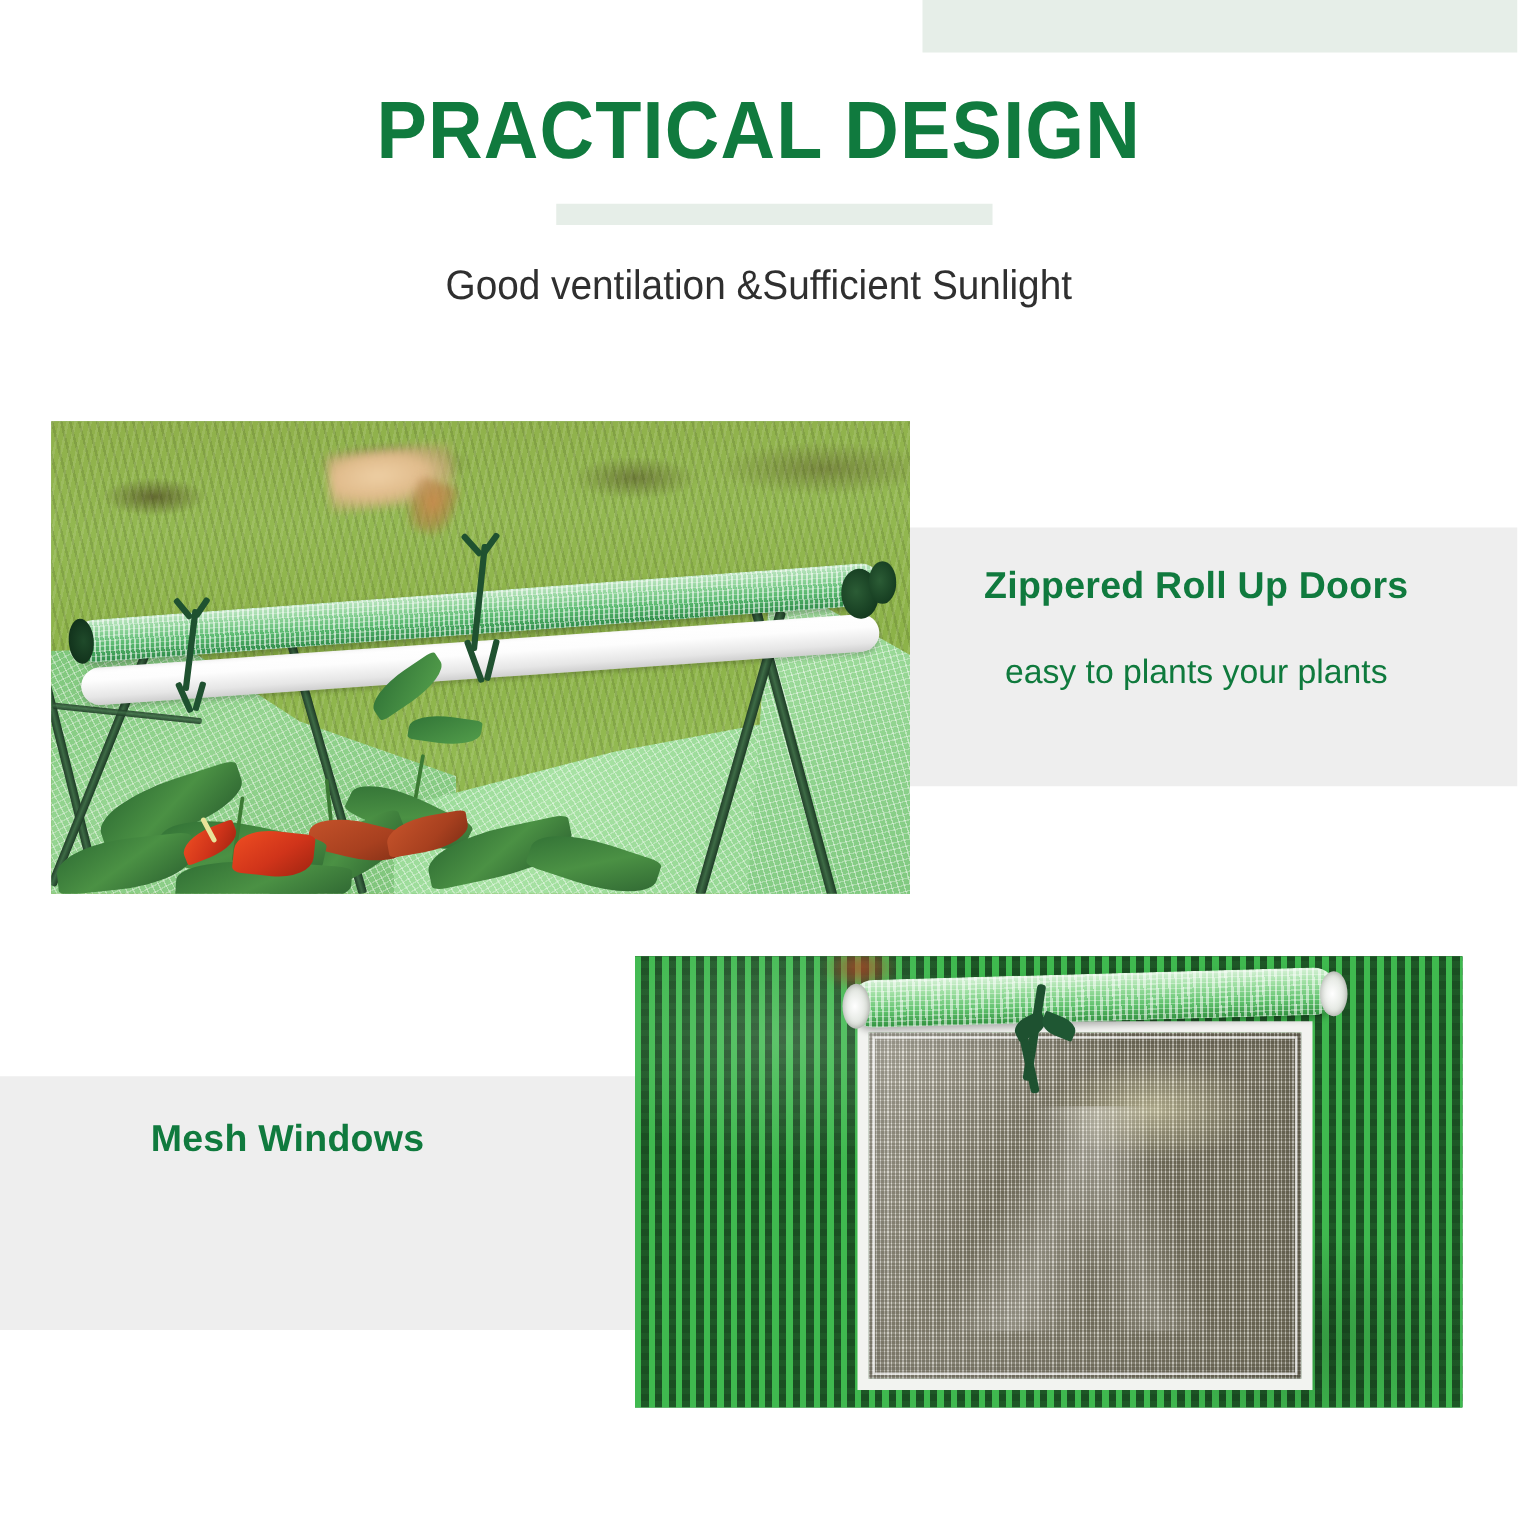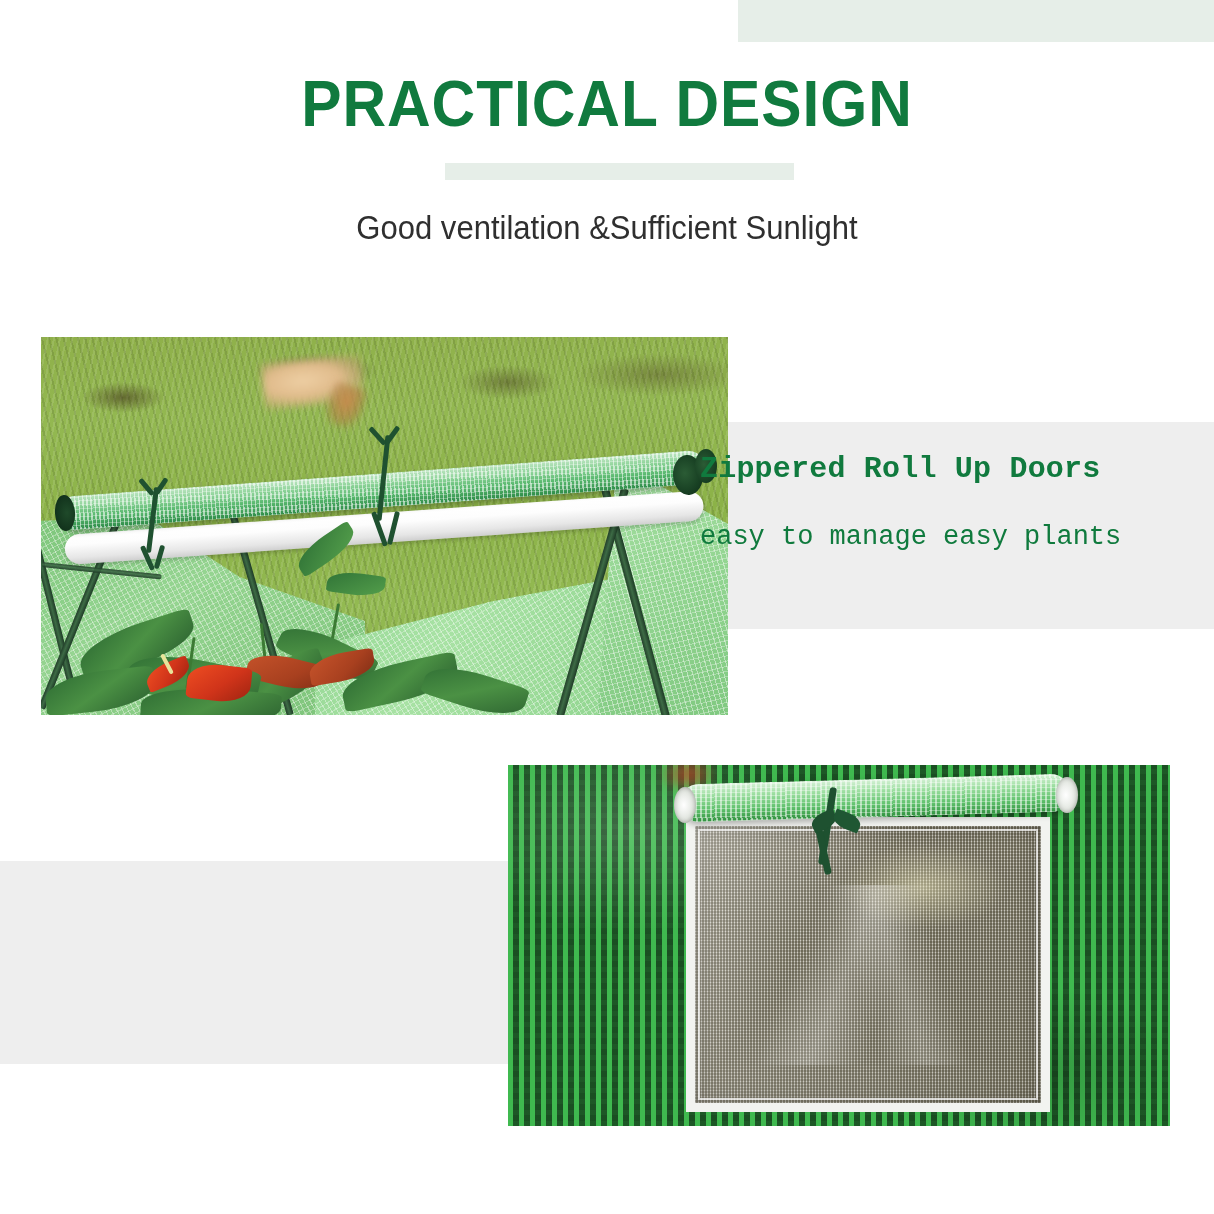--- a/index.html
+++ b/index.html
@@ -63,21 +63,21 @@
     font-weight:400;
     color:#2f2f2f;
     font-family:"Liberation Sans Narrow","Liberation Sans", sans-serif;
     transform:scaleX(0.94);
   }
 
   
   .cap-right {
     position:absolute;
     left:700px; top:452px; width:514px;
-    font-family:Liberation Mono, monospace;
+    text-align:center;
   }
   .cap-left {
     position:absolute;
     left:0px; top:895px; width:460px;
     text-align:center;
   }
   .cap-head {
     font-size:30px;
     font-weight:700;
     color:#107a3e;
@@ -403,21 +403,21 @@
     <div class="leaf lf7"></div>
     <div class="leaf lf8"></div>
     <div class="stem st1"></div>
     <div class="flower fl1"></div>
     <div class="flower fl2"></div>
     <div class="spadix sp1"></div>
   </div>
 
   <div class="cap-right">
     <div class="cap-head">Zippered Roll Up Doors</div>
-    <div class="cap-sub">easy to manage easy plants</div>
+    <div class="cap-sub">easy to plants your plants</div>
   </div>
 
   <div class="photo2">
     <div class="p2-grid"></div>
     <div class="p2-grid-shade"></div>
     <div class="p2-red-blob"></div>
 
     <div class="p2-win">
       <div class="p2-win-sheen"></div>
       <div class="p2-win-inner"></div>
@@ -428,15 +428,16 @@
     <div class="p2-roll-cap-l"></div>
     <div class="p2-roll-cap-r"></div>
 
     <div class="p2-tie-a"></div>
     <div class="p2-tie-d"></div>
     <div class="p2-tie-b"></div>
     <div class="p2-tie-c"></div>
   </div>
 
   <div class="cap-left">
+    <div class="cap-head">Mesh Windows</div>
   </div>
 
 </div>
 
 </body></html>

